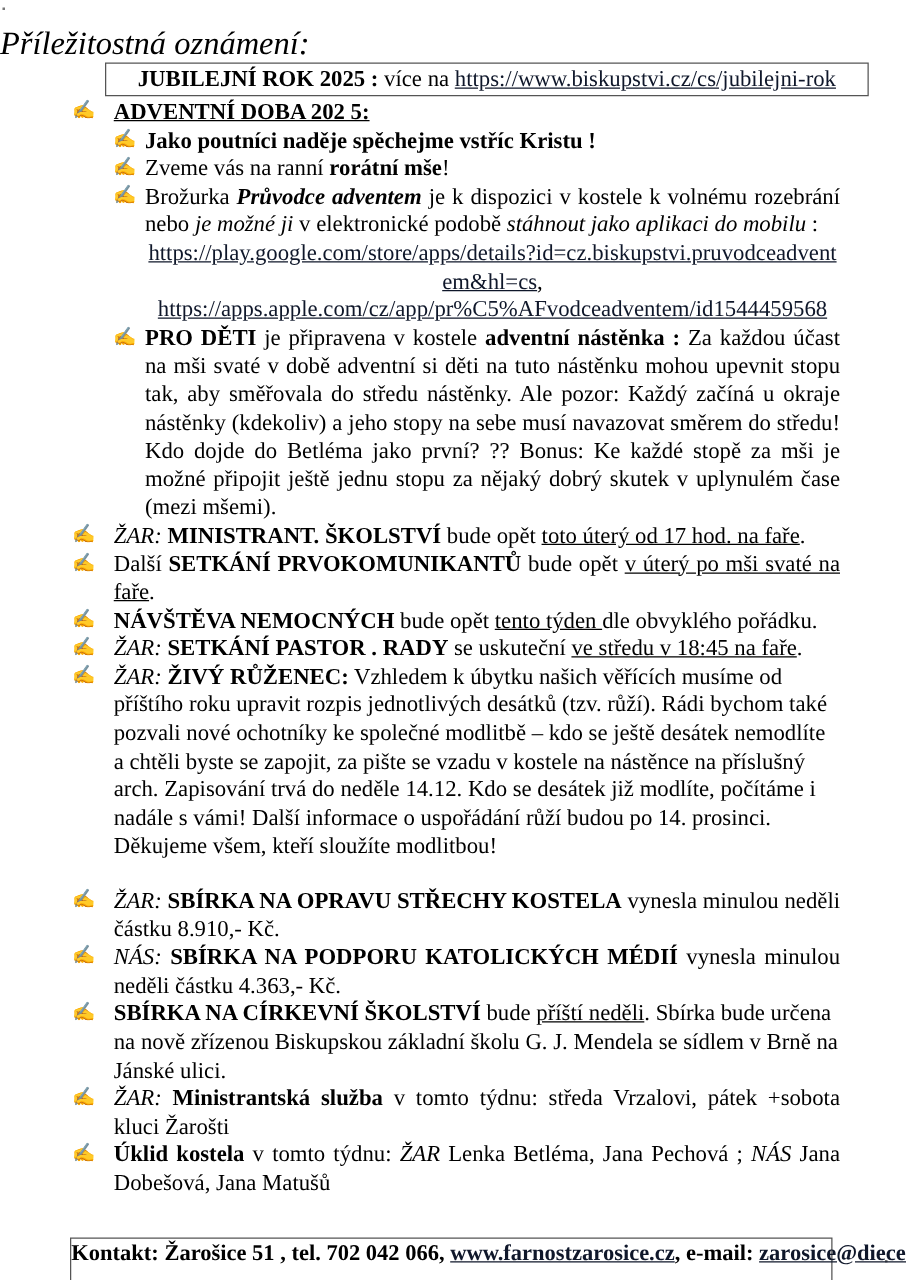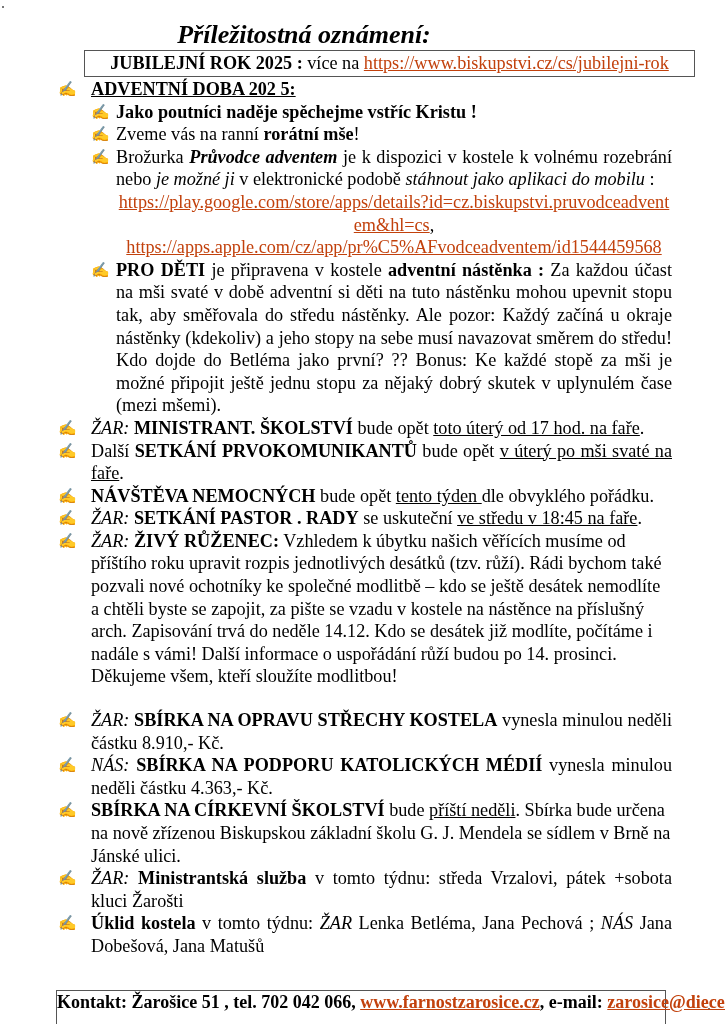--- a/index.html
+++ b/index.html
@@ -1,24 +1,24 @@
 <!DOCTYPE html>
 <html><head>
 <meta charset="utf-8">
 <style>
   html, body { margin: 0; padding: 0; background: #ffffff; }
   body { width: 725px; height: 1024px; position: relative; overflow: hidden;
          font-family: "Liberation Serif", "DejaVu Serif", serif; color: #000; font-size: 18.2px; line-height: 22.6px; }
   .dot { position: absolute; width: 2px; height: 2px; background: #777; }
-  .title { position: absolute; top: 20px; left: 0; width: 608px; text-align: center;
-           font-size: 26px; font-weight: bold; font-style: italic; line-height: 30px; }
+  .title { position: absolute; top: 20px; left: 0; width: 608px; 
+           font-size: 26px; font-weight: normal; font-style: italic; line-height: 30px; }
   .box { position: absolute; border: 1.5px solid #555; box-sizing: border-box; text-align: center; white-space: nowrap; }
   .jubilee { top: 50px; left: 84px; width: 611px; height: 27px; line-height: 24px; font-size: 18.2px; }
   .footer { top: 990px; left: 56px; width: 610px; height: 38px; line-height: 22px; font-size: 18px; font-weight: bold; }
-  a, .link { color: #c2410c; text-decoration: underline; }
+  a, .link { color: #0f172a; text-decoration: underline; }
   .u { text-decoration: underline; text-align: right; }
   b { font-weight: bold; }
   i { font-style: italic; }
   .content { position: absolute; top: 78px; left: 58px; width: 614px; }
   .item { position: relative; padding-left: 33px; margin: 0; text-align: justify; }
   .item > .bullet { position: absolute; left: 0; top: 0; font-size: 15px; color: #333; width: 28px; }
   .sub { padding-left: 33px; }
   .sub .item { padding-left: 25px; }
   .gap { height: 21px; }
   .break { word-break: break-all; }

